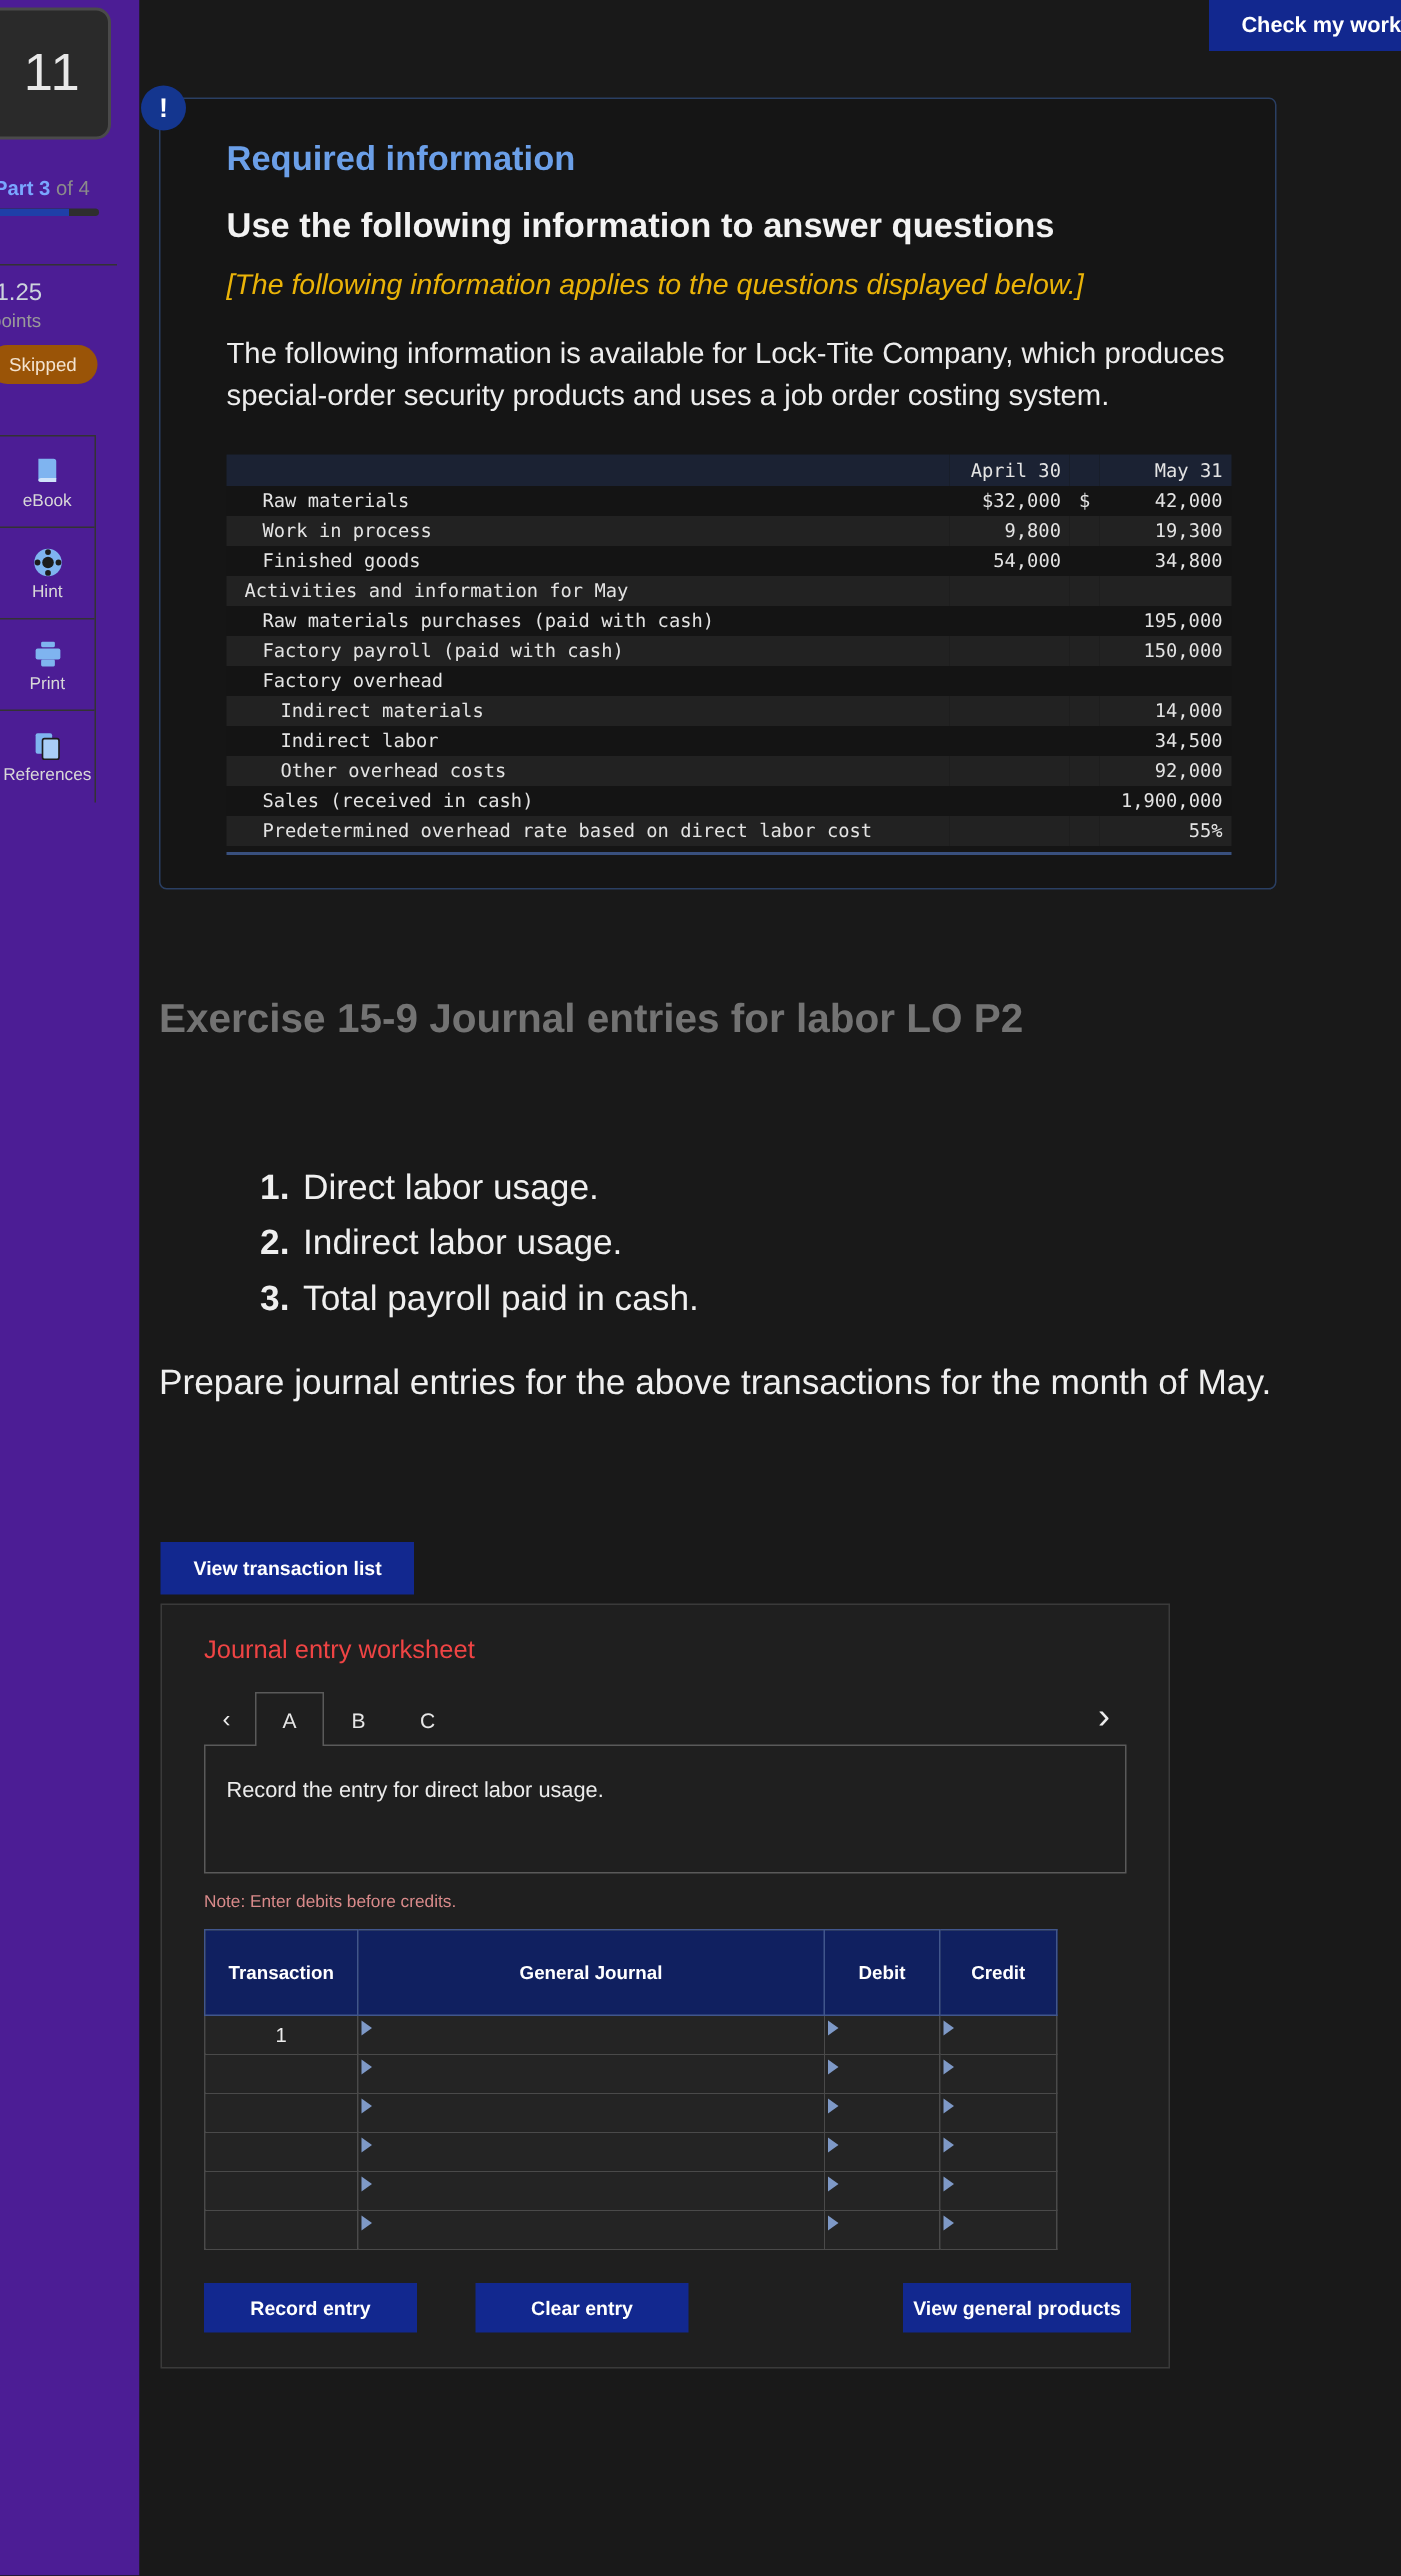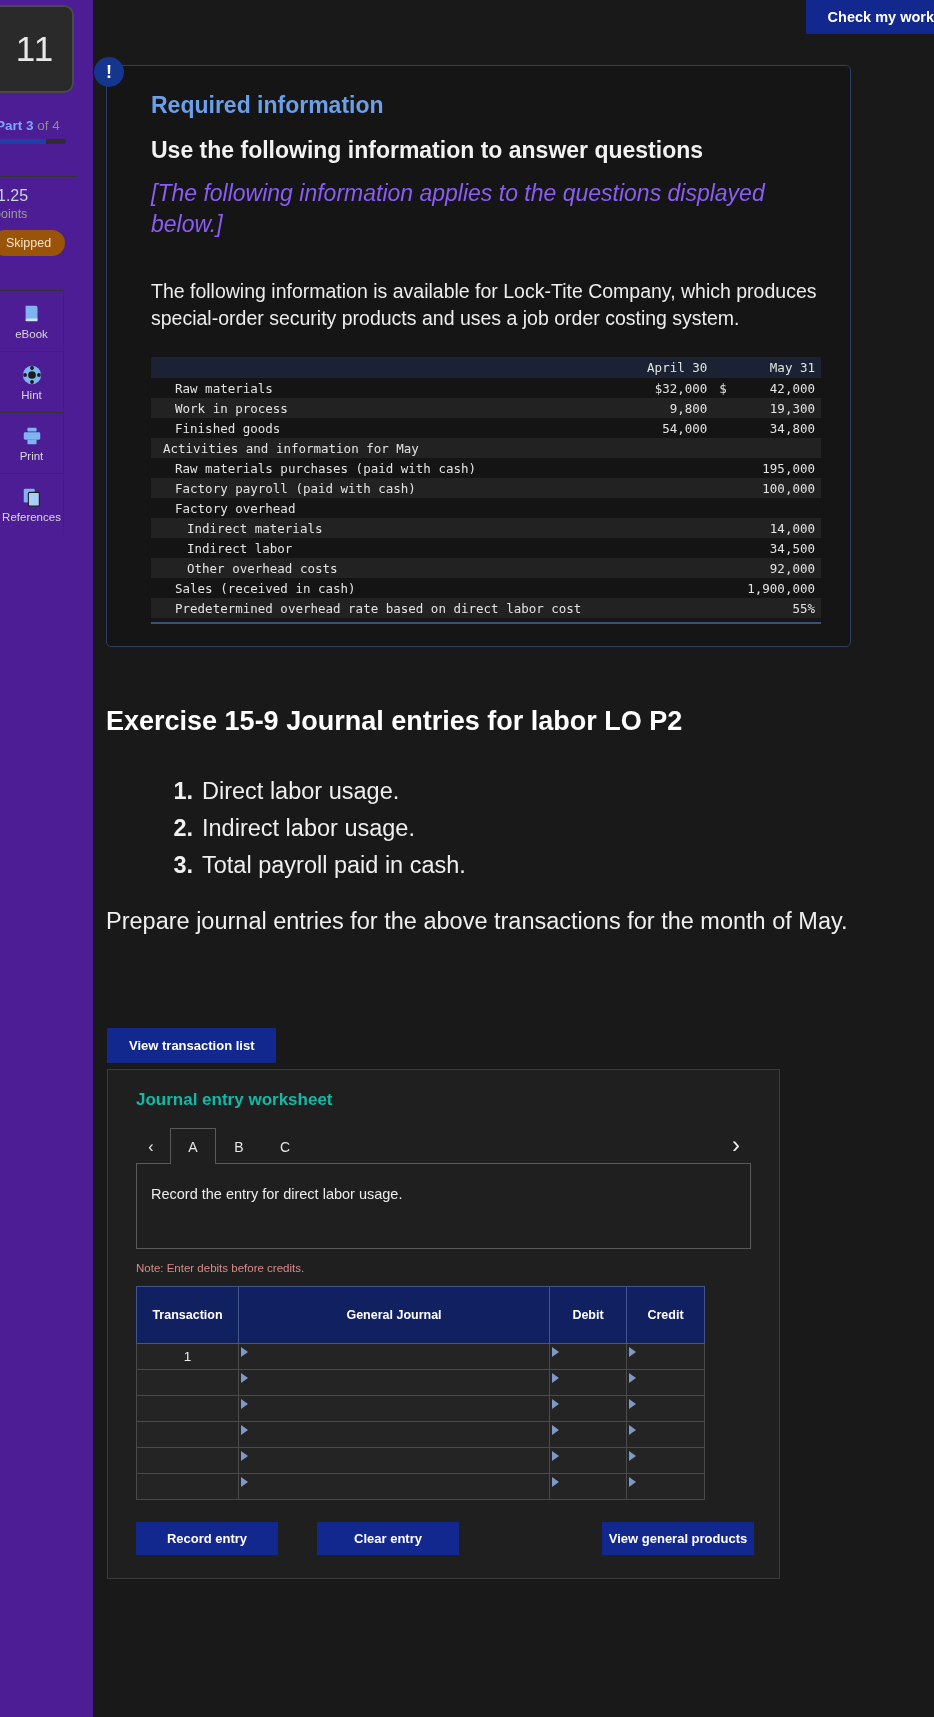--- a/index.html
+++ b/index.html
@@ -195,25 +195,25 @@
     margin-bottom: 16px;
   }
   .req-sub {
     color: #f2f2f2;
     font-size: 23px;
     font-weight: 700;
     line-height: 1.33;
     margin-bottom: 12px;
   }
   .req-italic {
-    color: #8b5cf6;
-    font-size: 23px;
+    color: #eab308;
+    font-size: 19px;
     font-style: italic;
     line-height: 1.35;
-    margin-bottom: 38px;
+    margin-bottom: 20px;
   }
   .req-body {
     color: #ededed;
     font-size: 19.5px;
     line-height: 1.42;
     margin-bottom: 24px;
   }
 
   
   .data-tbl {
@@ -246,22 +246,22 @@
     width: 670px;
     height: 2px;
     background: #39507e;
     margin-top: 2px;
   }
 
   
   .ex-heading {
     position: absolute;
     left: 13px;
-    top: 706px;
-    color: #ffffff;
+    top: 664px;
+    color: #737373;
     font-size: 27px;
     font-weight: 700;
     white-space: nowrap;
   }
 
   .num-list {
     position: absolute;
     left: 0px;
     top: 773px;
     width: 860px;
@@ -312,23 +312,23 @@
   .worksheet {
     position: absolute;
     left: 14px;
     top: 1069px;
     width: 673px;
     border: 1px solid #3a3a3a;
     background: #1f1f1f;
     padding: 20px 28px 24px 28px;
   }
   .ws-title {
-    color: #14b8a6;
+    color: #ef4444;
     font-size: 17px;
-    font-weight: 700;
+    font-weight: 400;
     margin-bottom: 18px;
   }
 
   .tabs-row {
     display: flex;
     align-items: flex-end;
     gap: 0;
     position: relative;
   }
   .tab-prev {
@@ -576,21 +576,21 @@
             <tr class="plain">
               <td class="i2">Raw materials purchases (paid with cash)</td>
               <td class="num"></td>
               <td class="dollar"></td>
               <td class="num">195,000</td>
             </tr>
             <tr class="alt">
               <td class="i2">Factory payroll (paid with cash)</td>
               <td class="num"></td>
               <td class="dollar"></td>
-              <td class="num">100,000</td>
+              <td class="num">150,000</td>
             </tr>
             <tr class="plain">
               <td class="i2">Factory overhead</td>
               <td class="num"></td>
               <td class="dollar"></td>
               <td class="num"></td>
             </tr>
             <tr class="alt">
               <td class="i3">Indirect materials</td>
               <td class="num"></td>

